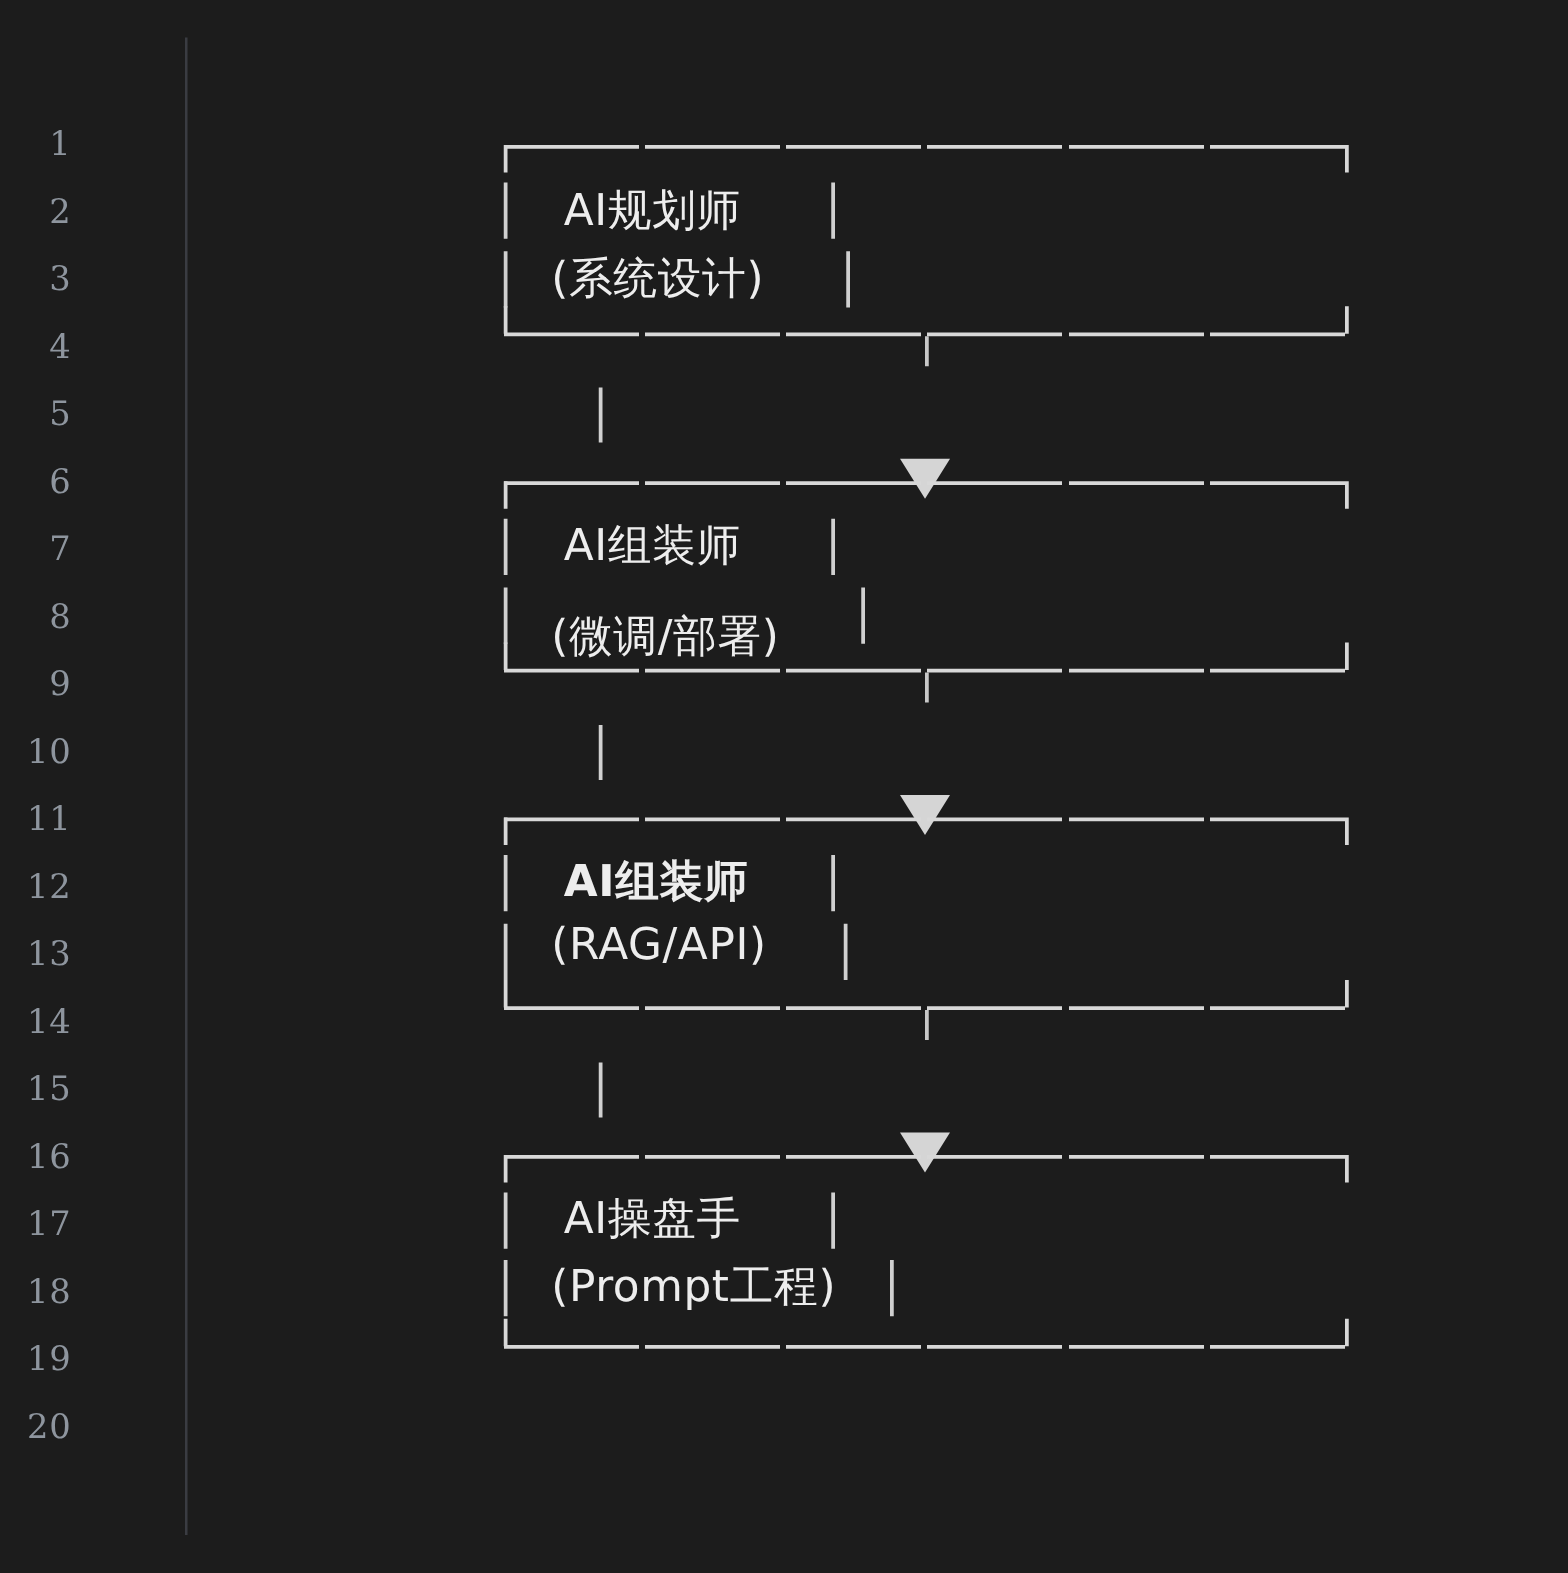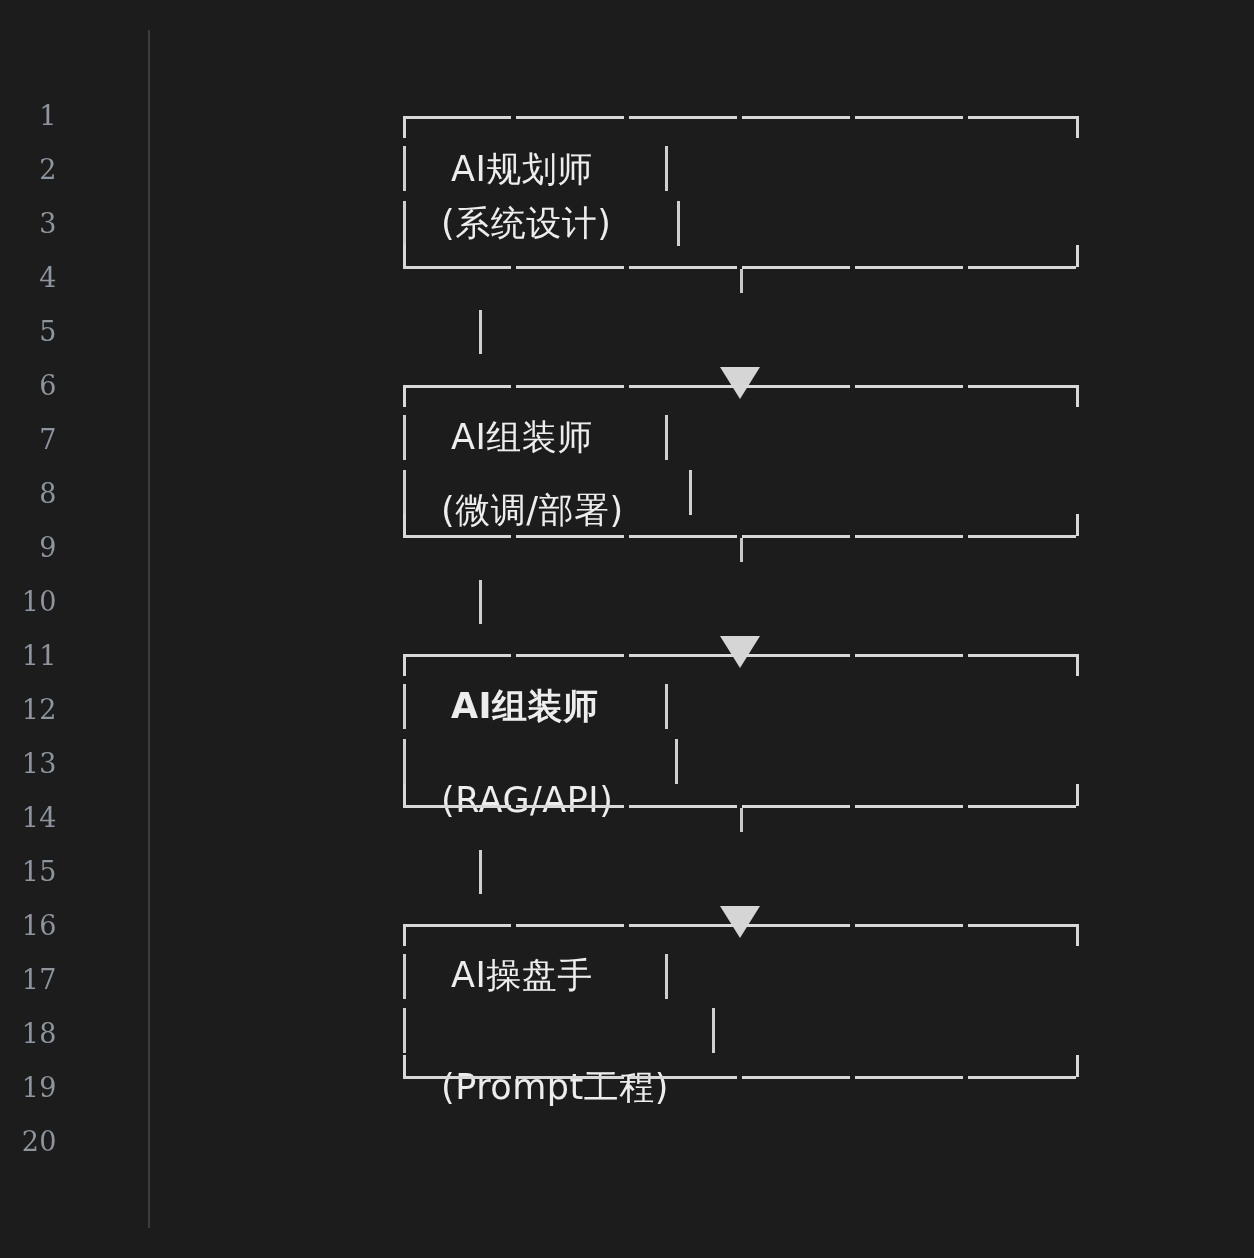--- a/index.html
+++ b/index.html
@@ -192,21 +192,21 @@
 
       <div class="hrule" style="left:214px; top:654px; width:676px;"></div>
       <div class="corner" style="left:214px; top:654px; height:22px;"></div>
       <div class="corner" style="left:887px; top:654px; height:22px;"></div>
 
       <div class="pipe" style="left:214px; top:684px; height:45px;"></div>
       <div class="cell-text" style="left:262px; top:689px;font-weight:bold;">AI组装师</div>
       <div class="pipe" style="left:476px; top:684px; height:45px;"></div>
 
       <div class="pipe" style="left:214px; top:739px; height:45px;"></div>
-      <div class="cell-text" style="left:252px; top:783px;">(RAG/API)</div>
+      <div class="cell-text" style="left:252px; top:739px;">(RAG/API)</div>
       <div class="pipe" style="left:486px; top:739px; height:45px;"></div>
 
       <div class="hrule" style="left:214px; top:805px; width:676px;"></div>
       <div class="corner" style="left:214px; top:784px; height:22px;"></div>
       <div class="corner" style="left:887px; top:784px; height:22px;"></div>
       <div class="stem" style="left:551px; top:808px; height:24px;"></div>
     </div>
 
     <div class="pipe" style="left:290px; top:850px; height:44px;"></div>
 
@@ -215,21 +215,21 @@
 
       <div class="hrule" style="left:214px; top:924px; width:676px;"></div>
       <div class="corner" style="left:214px; top:924px; height:22px;"></div>
       <div class="corner" style="left:887px; top:924px; height:22px;"></div>
 
       <div class="pipe" style="left:214px; top:954px; height:45px;"></div>
       <div class="cell-text" style="left:262px; top:958px;">AI操盘手</div>
       <div class="pipe" style="left:476px; top:954px; height:45px;"></div>
 
       <div class="pipe" style="left:214px; top:1008px; height:45px;"></div>
-      <div class="cell-text" style="left:252px; top:1070px;">(Prompt工程)</div>
+      <div class="cell-text" style="left:252px; top:1013px;">(Prompt工程)</div>
       <div class="pipe" style="left:523px; top:1008px; height:45px;"></div>
 
       <div class="hrule" style="left:214px; top:1076px; width:676px;"></div>
       <div class="corner" style="left:214px; top:1055px; height:22px;"></div>
       <div class="corner" style="left:887px; top:1055px; height:22px;"></div>
     </div>
 
   </div>
 </div>
 

